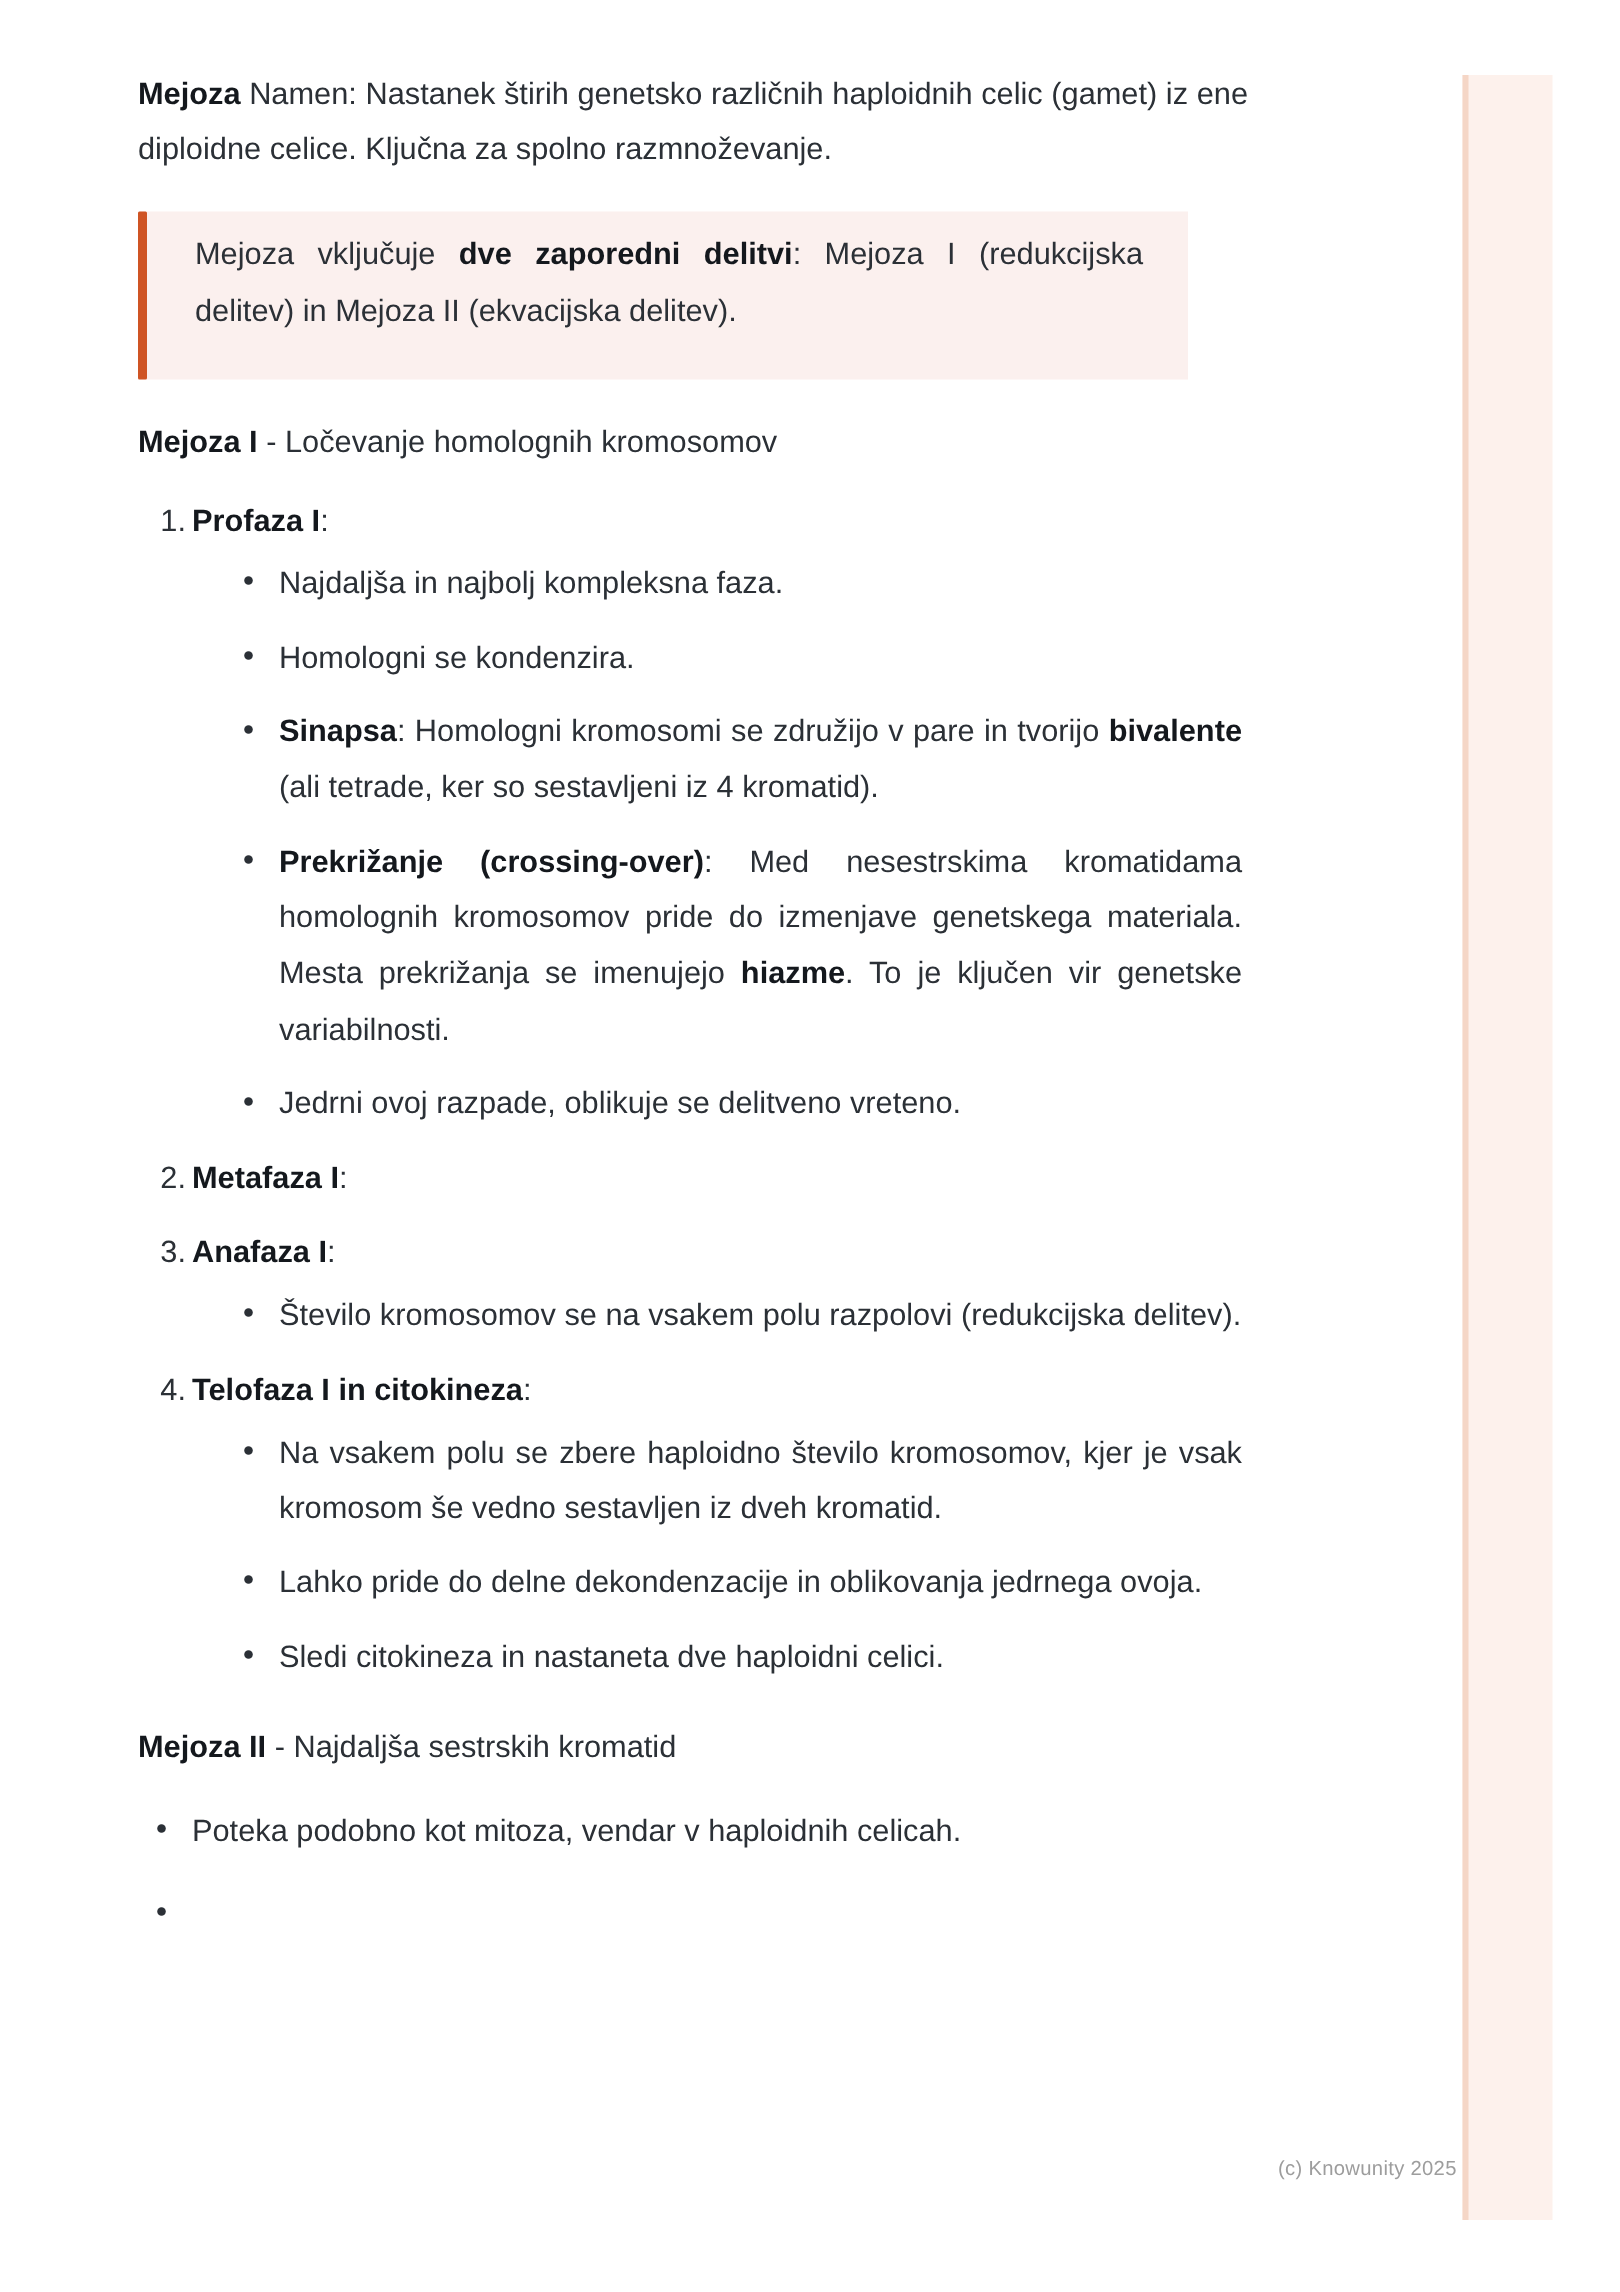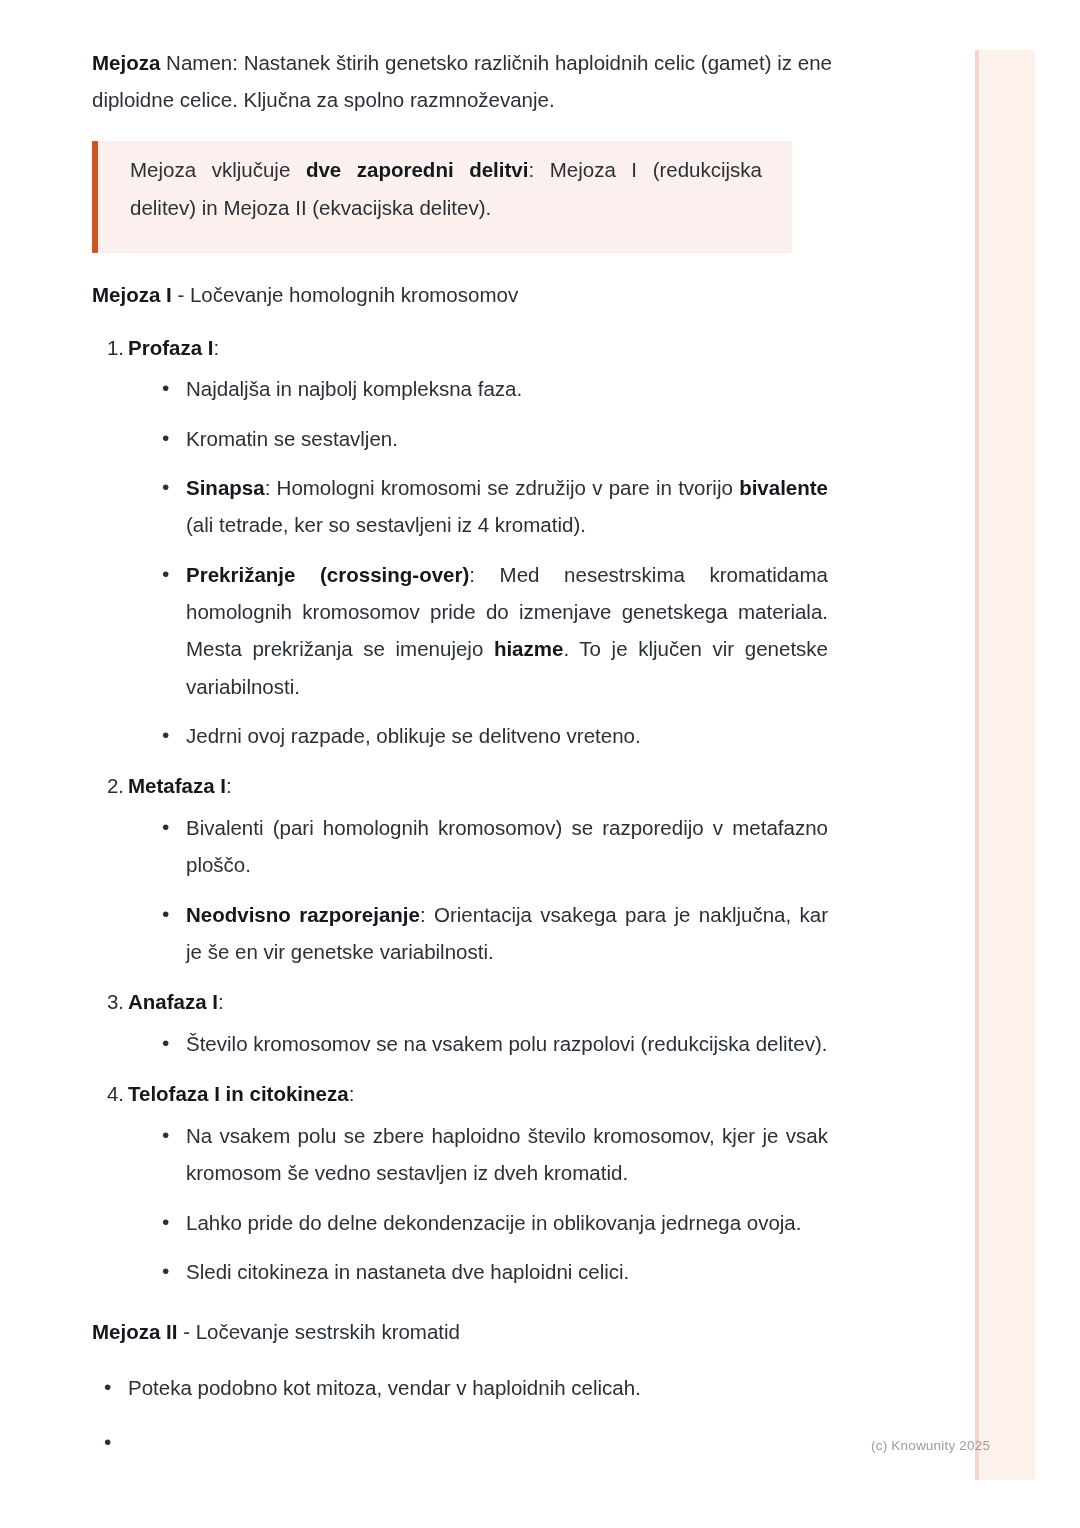--- a/index.html
+++ b/index.html
@@ -150,21 +150,21 @@
   }
   ul.bul.inner { padding-left: 30px; }
   ul.bul.inner > li:last-child { margin-bottom: 0; }
 
   ul.bul.outer { padding-left: 8px; margin-top: 18px; }
   ul.bul.outer > li { margin-bottom: 18px; }
 
   
   .watermark {
     position: absolute;
-    left: 871px;
+    left: 852px;
     top: 1438px;
     font-size: 13.5px;
     color: #9d9d9d;
     letter-spacing: 0.2px;
     white-space: nowrap;
   }
 </style>
 </head>
 <body>
 
@@ -183,54 +183,50 @@
     </div>
 
     <div class="section-head"><b>Mejoza I</b><span> - Ločevanje homolognih kromosomov</span></div>
 
     <ol class="phases">
 
       <li>
         <span class="num-label"><b>Profaza I</b><span>:</span></span>
         <ul class="bul inner">
           <li><span>Najdaljša in najbolj kompleksna faza.</span></li>
-          <li><span>Kromatin se sestavljen.</span></li>
+          <li><span>Homologni se kondenzira.</span></li>
           <li><b>Sinapsa</b><span>: Homologni kromosomi se združijo v pare in tvorijo </span><b>bivalente</b><span> (ali tetrade, ker so sestavljeni iz 4 kromatid).</span></li>
           <li><b>Prekrižanje (crossing-over)</b><span>: Med nesestrskima kromatidama homolognih kromosomov pride do izmenjave genetskega materiala. Mesta prekrižanja se imenujejo </span><b>hiazme</b><span>. To je ključen vir genetske variabilnosti.</span></li>
           <li><span>Jedrni ovoj razpade, oblikuje se delitveno vreteno.</span></li>
         </ul>
       </li>
 
       <li>
         <span class="num-label"><b>Metafaza I</b><span>:</span></span>
-        <ul class="bul inner">
-          <li><span>Bivalenti (pari homolognih kromosomov) se razporedijo v metafazno ploščo.</span></li>
-          <li><b>Neodvisno razporejanje</b><span>: Orientacija vsakega para je naključna, kar je še en vir genetske variabilnosti.</span></li>
-        </ul>
       </li>
 
       <li>
         <span class="num-label"><b>Anafaza I</b><span>:</span></span>
         <ul class="bul inner">
           <li><span>Število kromosomov se na vsakem polu razpolovi (redukcijska delitev).</span></li>
         </ul>
       </li>
 
       <li>
         <span class="num-label"><b>Telofaza I in citokineza</b><span>:</span></span>
         <ul class="bul inner">
           <li><span>Na vsakem polu se zbere haploidno število kromosomov, kjer je vsak kromosom še vedno sestavljen iz dveh kromatid.</span></li>
           <li><span>Lahko pride do delne dekondenzacije in oblikovanja jedrnega ovoja.</span></li>
           <li><span>Sledi citokineza in nastaneta dve haploidni celici.</span></li>
         </ul>
       </li>
 
     </ol>
 
-    <div class="section-head"><b>Mejoza II</b><span> - Ločevanje sestrskih kromatid</span></div>
+    <div class="section-head"><b>Mejoza II</b><span> - Najdaljša sestrskih kromatid</span></div>
 
     <ul class="bul outer">
       <li><span>Poteka podobno kot mitoza, vendar v haploidnih celicah.</span></li>
       <li></li>
     </ul>
 
   </div>
 
   <div class="watermark">(c) Knowunity 2025</div>
 

